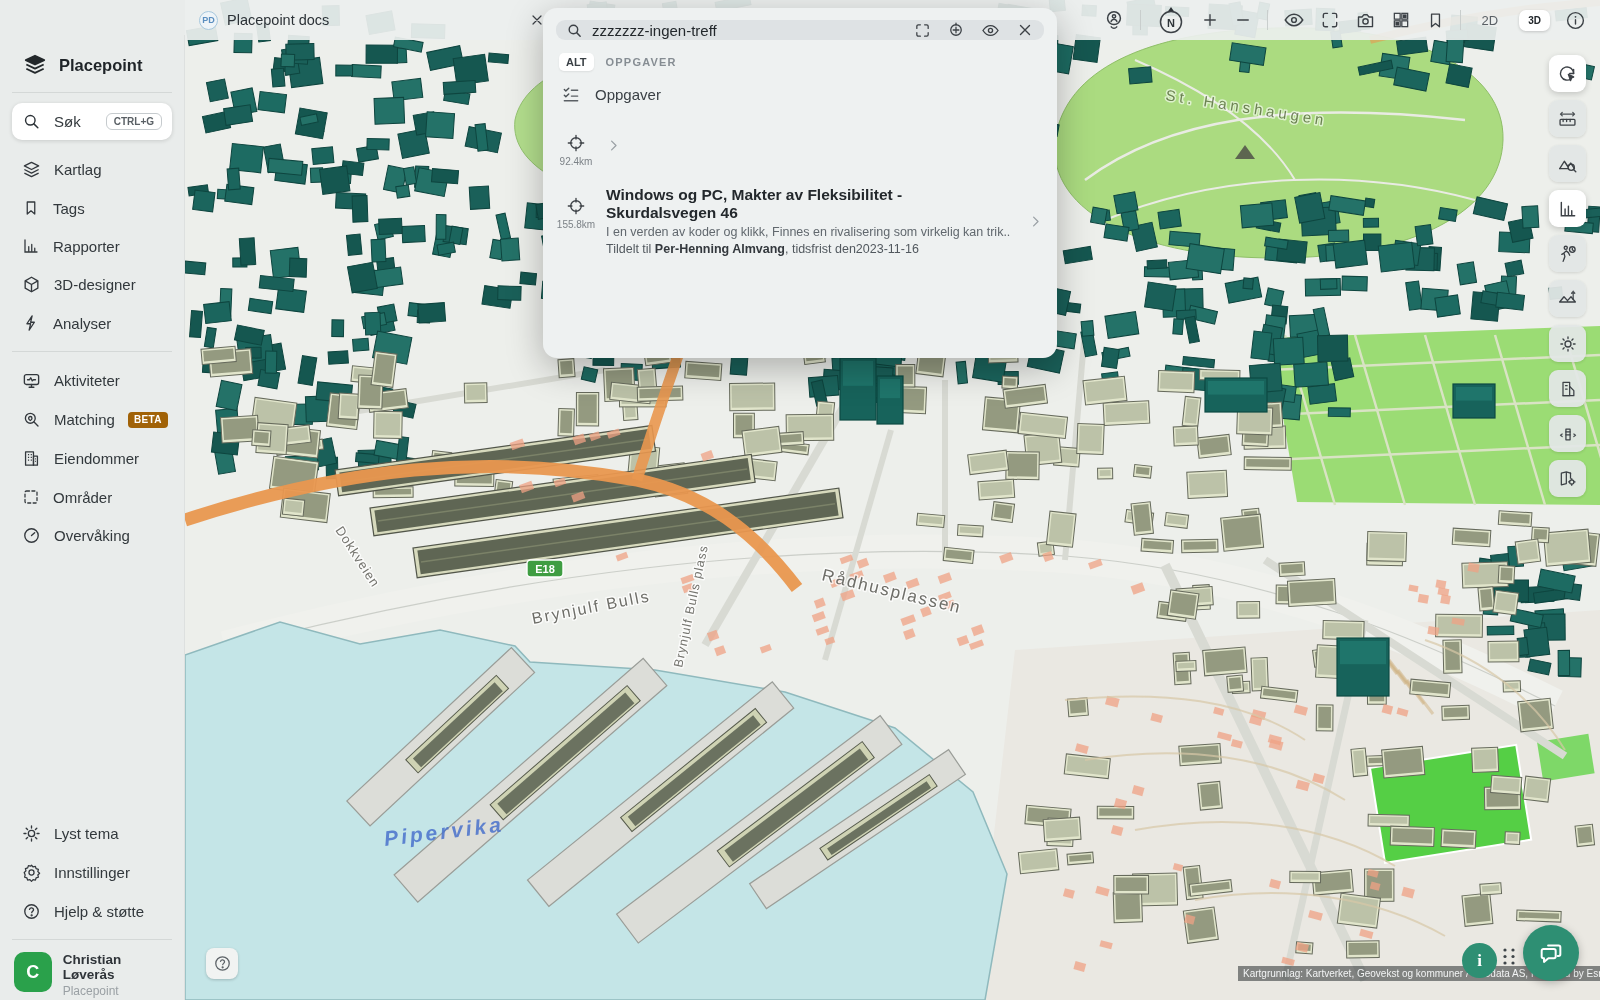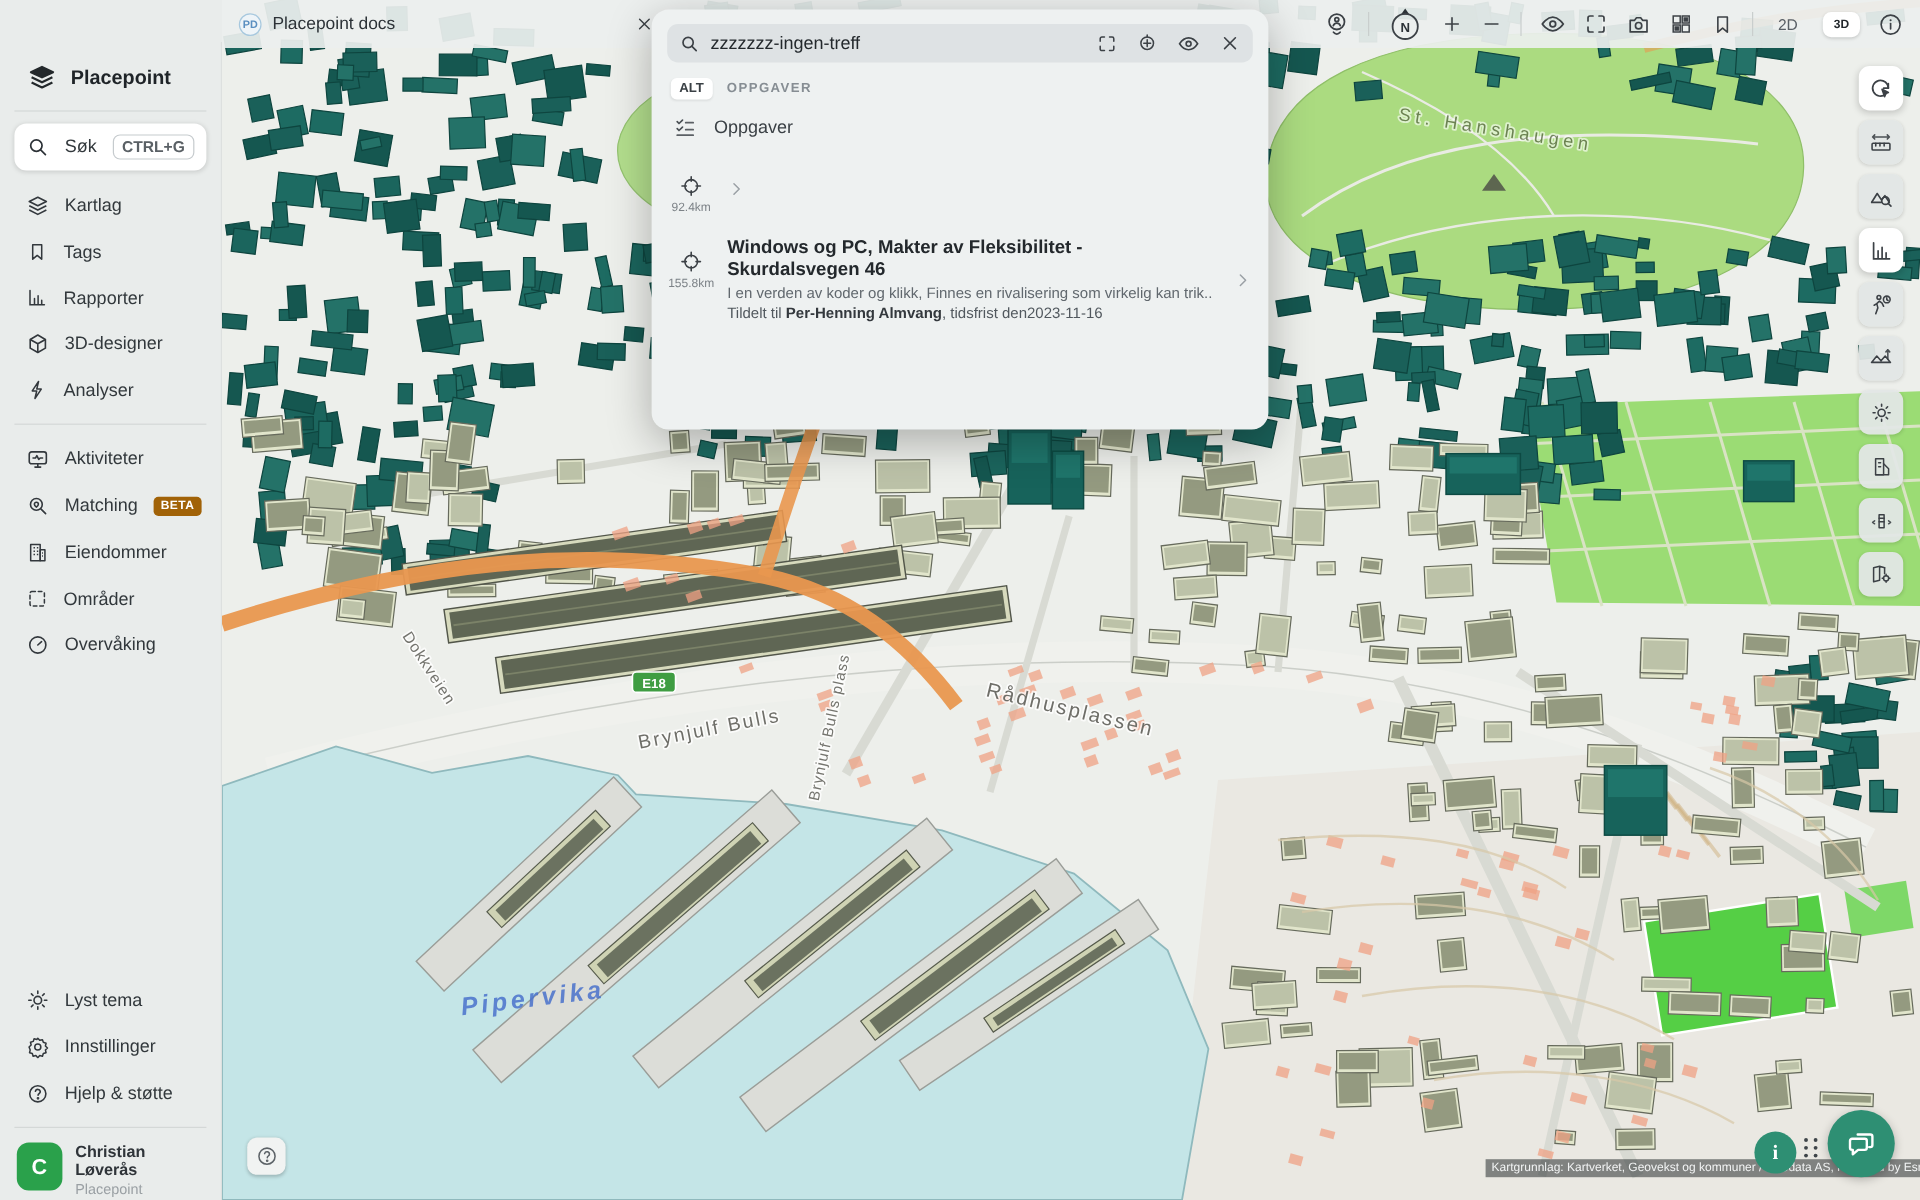--- a/index.html
+++ b/index.html
@@ -31,36 +31,36 @@
   
   .sidebar { position:absolute; left:0; top:0; width:185px; height:1000px; background:#e9eceb; z-index:10;
     border-right:1px solid rgba(0,0,0,.05); display:flex; flex-direction:column;margin-top:35px; }
   .sb-logo { display:flex; align-items:center; gap:11px; padding:17px 16px 14px 22px; }
   .sb-logo .app { font-size:16.5px; font-weight:700; color:#1f2428; }
   .sb-div { height:1px; background:#d4d8d7; margin:0 12px; }
   .sb-item { display:flex; align-items:center; gap:13px; padding:9px 10px; margin:1px 12px; border-radius:10px;
     color:#32383c; font-size:15px; cursor:pointer; }
   .sb-item .lbl { flex:1; }
   .sb-item.active { background:#ffffff; box-shadow:0 1px 4px rgba(0,0,0,.14); margin:10px 12px; padding:9px 10px; }
-  .kbd-badge { font-size:13px; font-weight:600; color:#5a6065; border:1px solid #c6cbce; background:#fff;
+  .kbd-badge { font-size:10px; font-weight:600; color:#5a6065; border:1px solid #c6cbce; background:#fff;
     border-radius:6px; padding:2px 7px; }
   .beta { background:#a16207; color:#fff; font-size:10px; font-weight:700; border-radius:4px; padding:2.5px 6px; letter-spacing:.4px; }
   .sb-spacer { flex:1; }
   .sb-user { display:flex; gap:11px; padding:12px 14px 20px 14px; align-items:flex-start; }
   .avatar { width:40px; height:40px; border-radius:10px; background:#2aa14b; color:#fff; font-size:18px; font-weight:600;
     display:flex; align-items:center; justify-content:center; }
   .u-name { font-size:13.5px; font-weight:700; color:#2f3439; }
   .u-org { font-size:12px; color:#9aa0a4; margin-top:2px; }
   .u-plan { display:flex; align-items:center; gap:4px; margin-top:4px; color:#eda531; font-size:11px; font-weight:700; letter-spacing:.5px; }
   .icon { display:flex; align-items:center; justify-content:center; }
 
   
   .modal { position:absolute; left:543px; top:8px; width:514px; height:350px; background:#eef1f1; border-radius:14px;
     box-shadow:0 10px 36px rgba(0,0,0,.28); z-index:6; }
-  .m-field { display:flex; align-items:center; margin:12px 13px 0 13px; height:32px; background:#dee2e4;
+  .m-field { display:flex; align-items:center; margin:12px 13px 0 13px; height:20px; background:#dee2e4;
     border-radius:9px; padding:0 10px; gap:9px; }
   .m-query { flex:1; font-size:15px; color:#23282c; white-space:nowrap; overflow:hidden; }
   .m-fic { display:flex; color:#3c4146; cursor:pointer; margin-left:7px; }
   .m-sect { display:flex; align-items:center; gap:12px; padding:13px 16px 4px 16px; }
   .alt-pill { background:#fff; border-radius:5px; font-size:11px; font-weight:700; color:#3a4045; padding:3px 7px;
     box-shadow:0 1px 2px rgba(0,0,0,.08); }
   .sect-lbl { font-size:11px; letter-spacing:1.2px; color:#868d93; font-weight:600; }
   .m-cat { display:flex; align-items:center; gap:14px; padding:9px 18px; color:#3a4045; font-size:15px; cursor:pointer; }
   .m-row { display:flex; gap:13px; padding:10px 14px 9px 16px; cursor:pointer; align-items:flex-start; }
   .r-left { width:34px; display:flex; flex-direction:column; align-items:center; gap:2px; padding-top:9px; color:#3c4146; }

